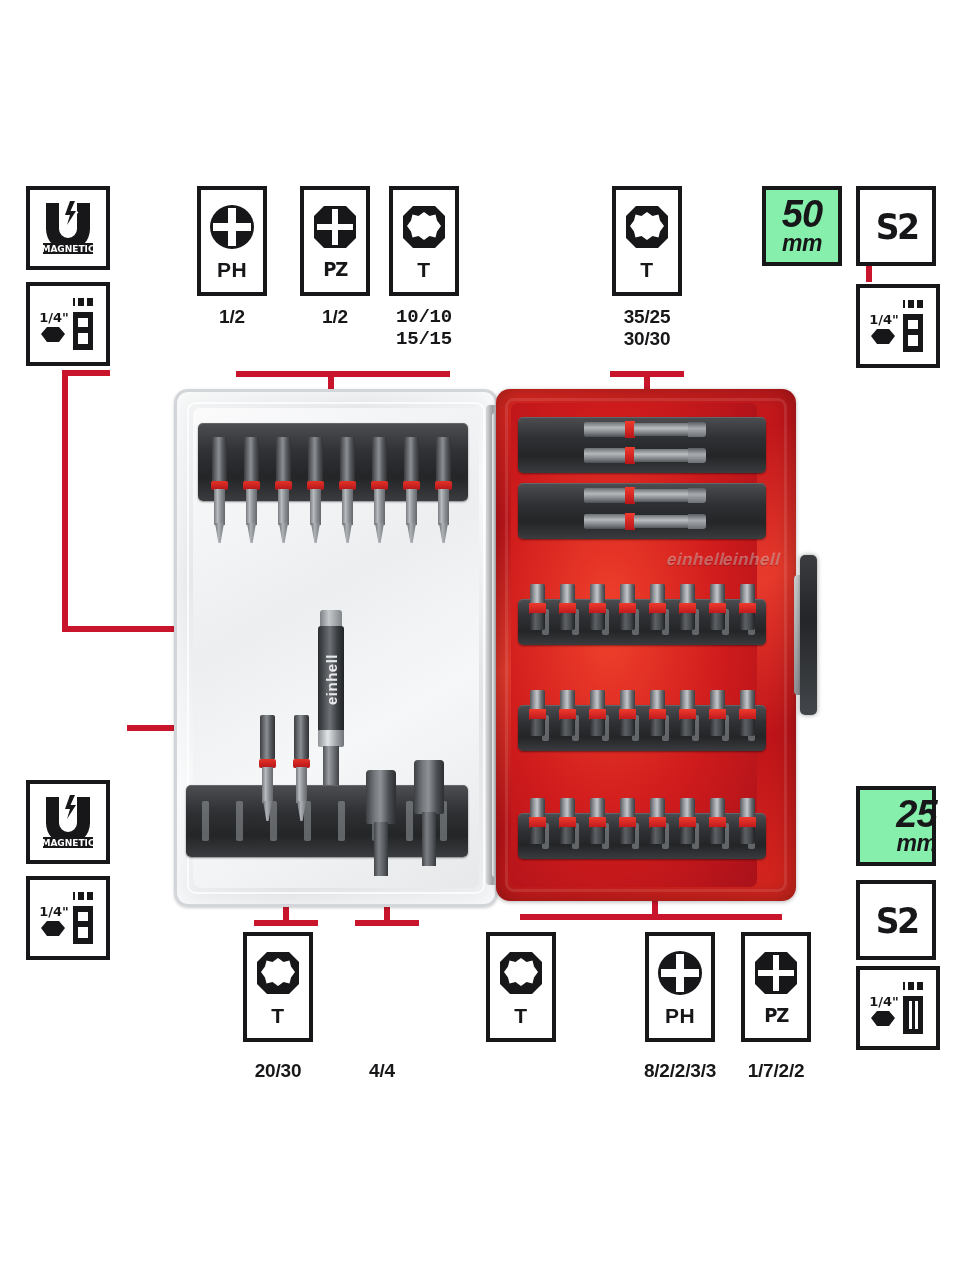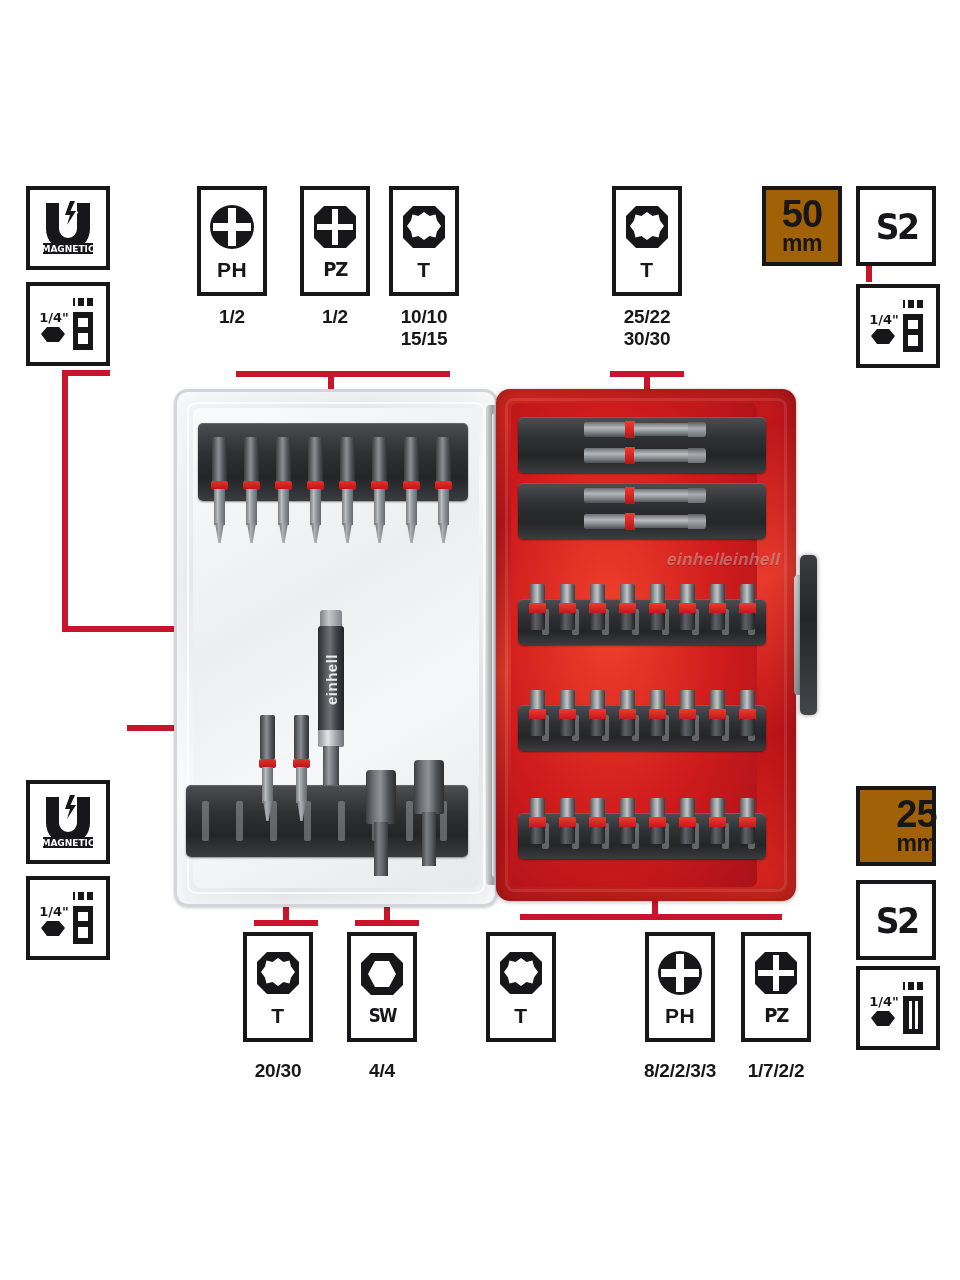--- a/index.html
+++ b/index.html
@@ -63,26 +63,27 @@
     line-height: 1.18;
     color: #17171a;
     letter-spacing: -0.2px;
   }
 
   
   .size-box {
     position: absolute;
     box-sizing: border-box;
     border: 4px solid #17171a;
-    background: #a16207;
+    background: #86efac;
     display: flex;
     flex-direction: column;
     align-items: center;
     justify-content: center;
     line-height: 0.92;
+    font-style: italic;
   }
   .size-box .num {
     font-weight: 800;
     font-size: 38px;
     color: #17171a;
     letter-spacing: -1px;
   }
   .size-box .unit {
     font-weight: 800;
     font-size: 23px;
@@ -438,36 +439,36 @@
 
   <div class="icon-box" style="left:389px; top:186px; width:70px; height:110px;">
     <div class="glyph-wrap">
       <svg width="48" height="48" viewBox="0 0 48 48">
         <polygon points="13,3 35,3 45,13 45,35 35,45 13,45 3,35 3,13" fill="#17171a"></polygon>
         <path d="M24 9 l5.5 4 6-1.5 1.5 6 4 5.5 -4 5.5 -1.5 6 -6 -1.5 -5.5 4 -5.5 -4 -6 1.5 -1.5 -6 -4 -5.5 4 -5.5 1.5 -6 6 1.5 Z" fill="#ffffff"></path>
       </svg>
     </div>
     <div class="sublabel" style="font-size:21px; margin-top:8px;">T</div>
   </div>
-  <div class="caption" style="left:374px; top:306px; width:100px;">
+  <div class="caption" style="left:374px; top:306px; width:100px;font-family:Liberation Mono, monospace;">
     <div>10/10</div>
     <div>15/15</div>
   </div>
 
   <div class="icon-box" style="left:612px; top:186px; width:70px; height:110px;">
     <div class="glyph-wrap">
       <svg width="48" height="48" viewBox="0 0 48 48">
         <polygon points="13,3 35,3 45,13 45,35 35,45 13,45 3,35 3,13" fill="#17171a"></polygon>
         <path d="M24 9 l5.5 4 6-1.5 1.5 6 4 5.5 -4 5.5 -1.5 6 -6 -1.5 -5.5 4 -5.5 -4 -6 1.5 -1.5 -6 -4 -5.5 4 -5.5 1.5 -6 6 1.5 Z" fill="#ffffff"></path>
       </svg>
     </div>
     <div class="sublabel" style="font-size:21px; margin-top:8px;">T</div>
   </div>
   <div class="caption" style="left:597px; top:306px; width:100px;">
-    <div>25/22</div>
+    <div>35/25</div>
     <div>30/30</div>
   </div>
 
   <div class="size-box" style="left:762px; top:186px; width:80px; height:80px;">
     <span class="num">50</span>
     <span class="unit">mm</span>
   </div>
 
   <div class="picto-box" style="left:856px; top:186px; width:80px; height:80px;">
     <span class="pix" style="font-size:36px; letter-spacing:-3px;">S2</span>
@@ -514,29 +515,20 @@
         <polygon points="13,3 35,3 45,13 45,35 35,45 13,45 3,35 3,13" fill="#17171a"></polygon>
         <path d="M24 9 l5.5 4 6-1.5 1.5 6 4 5.5 -4 5.5 -1.5 6 -6 -1.5 -5.5 4 -5.5 -4 -6 1.5 -1.5 -6 -4 -5.5 4 -5.5 1.5 -6 6 1.5 Z" fill="#ffffff"></path>
       </svg>
     </div>
     <div class="sublabel" style="font-size:21px; margin-top:8px;">T</div>
   </div>
   <div class="caption" style="left:228px; top:1060px; width:100px;">
     <div>20/30</div>
   </div>
 
-  <div class="icon-box" style="left:347px; top:932px; width:70px; height:110px;">
-    <div class="glyph-wrap">
-      <svg width="48" height="48" viewBox="0 0 48 48">
-        <polygon points="13,3 35,3 45,13 45,35 35,45 13,45 3,35 3,13" fill="#17171a"></polygon>
-        <polygon points="17,11 31,11 38,24 31,37 17,37 10,24" fill="#ffffff"></polygon>
-      </svg>
-    </div>
-    <div class="sublabel" style="font-size:19px; margin-top:8px; font-family:'DejaVu Sans',sans-serif; letter-spacing:-2px; transform:scaleX(0.88);">SW</div>
-  </div>
   <div class="caption" style="left:332px; top:1060px; width:100px;">
     <div>4/4</div>
   </div>
 
   <div class="icon-box" style="left:486px; top:932px; width:70px; height:110px;">
     <div class="glyph-wrap">
       <svg width="48" height="48" viewBox="0 0 48 48">
         <polygon points="13,3 35,3 45,13 45,35 35,45 13,45 3,35 3,13" fill="#17171a"></polygon>
         <path d="M24 9 l5.5 4 6-1.5 1.5 6 4 5.5 -4 5.5 -1.5 6 -6 -1.5 -5.5 4 -5.5 -4 -6 1.5 -1.5 -6 -4 -5.5 4 -5.5 1.5 -6 6 1.5 Z" fill="#ffffff"></path>
       </svg>

